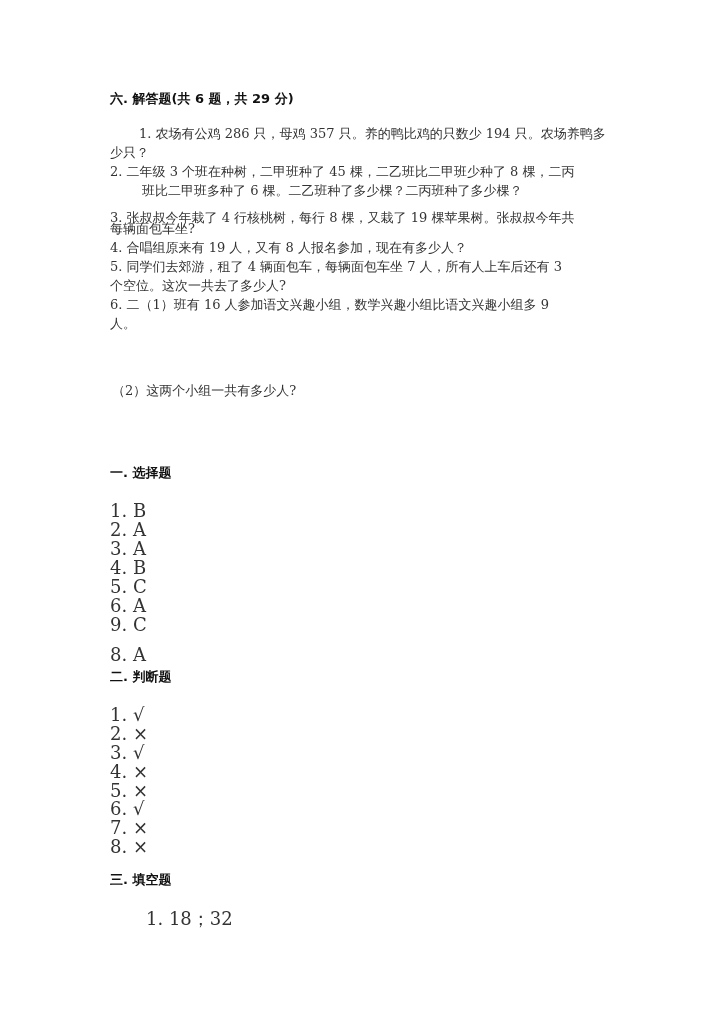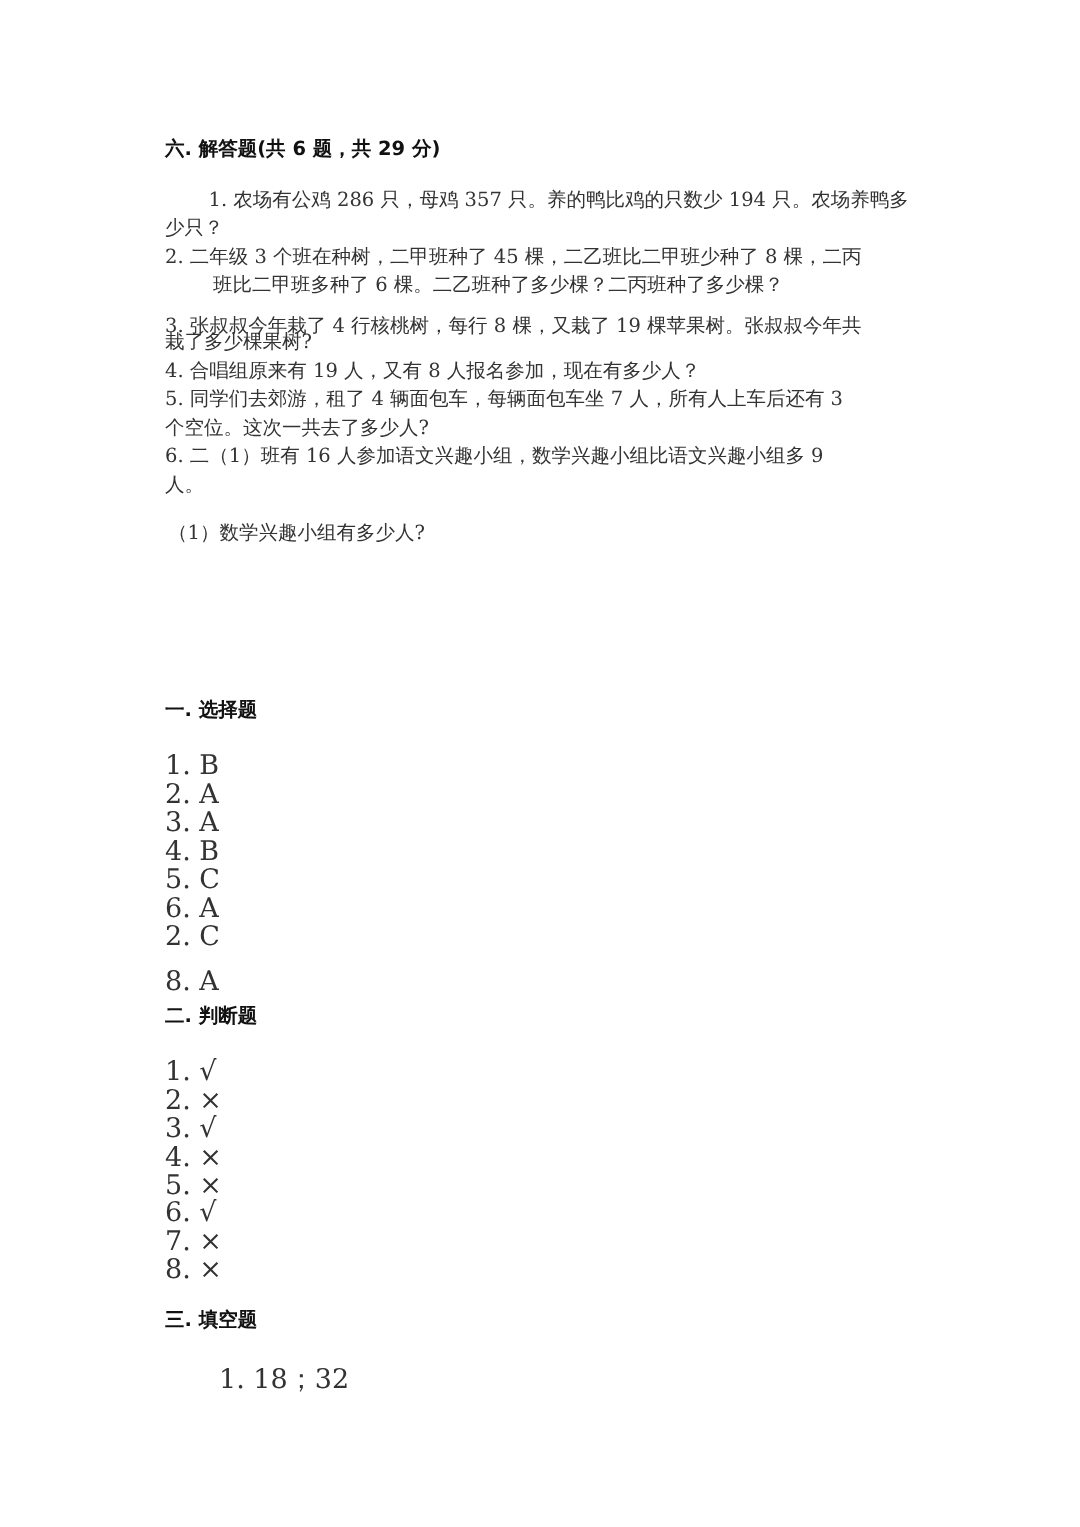--- a/index.html
+++ b/index.html
@@ -28,40 +28,40 @@
 <div class="page">
 
   <div class="abs section-title" style="left:110px; top:90px;">六. 解答题(共 6 题，共 29 分)</div>
 
   <div>
     <div class="abs line" style="left:110px; top:124px;margin-left:29px;">1. 农场有公鸡 286 只，母鸡 357 只。养的鸭比鸡的只数少 194 只。农场养鸭多</div>
     <div class="abs line" style="left:110px; top:143px;">少只？</div>
     <div class="abs line" style="left:110px; top:162px;">2. 二年级 3 个班在种树，二甲班种了 45 棵，二乙班比二甲班少种了 8 棵，二丙</div>
     <div class="abs line" style="left:110px; top:181px;margin-left:32px;">班比二甲班多种了 6 棵。二乙班种了多少棵？二丙班种了多少棵？</div>
     <div class="abs line" style="left:110px; top:208px;text-align:center;">3. 张叔叔今年栽了 4 行核桃树，每行 8 棵，又栽了 19 棵苹果树。张叔叔今年共</div>
-    <div class="abs line" style="left:110px; top:219px;">栽了多少棵果树?</div>
+    <div class="abs line" style="left:110px; top:219px;">每辆面包车坐?</div>
     <div class="abs line" style="left:110px; top:238px;">4. 合唱组原来有 19 人，又有 8 人报名参加，现在有多少人？</div>
     <div class="abs line" style="left:110px; top:257px;">5. 同学们去郊游，租了 4 辆面包车，每辆面包车坐 7 人，所有人上车后还有 3</div>
     <div class="abs line" style="left:110px; top:276px;">个空位。这次一共去了多少人?</div>
     <div class="abs line" style="left:110px; top:295px;">6. 二（1）班有 16 人参加语文兴趣小组，数学兴趣小组比语文兴趣小组多 9</div>
     <div class="abs line" style="left:110px; top:314px;">人。</div>
   </div>
 
-  <div class="abs line" style="left:112px; top:346px;">（1）数学兴趣小组有多少人?</div>
+  <div class="abs line" style="left:112px; top:381px;">（2）这两个小组一共有多少人?</div>
 
 
   <div class="abs section-title" style="left:110px; top:464px;">一. 选择题</div>
   <div>
     <div class="abs ans" style="left:110px; top:500px;">1. B</div>
     <div class="abs ans" style="left:110px; top:519px;">2. A</div>
     <div class="abs ans" style="left:110px; top:538px;">3. A</div>
     <div class="abs ans" style="left:110px; top:557px;">4. B</div>
     <div class="abs ans" style="left:110px; top:576px;">5. C</div>
     <div class="abs ans" style="left:110px; top:595px;">6. A</div>
-    <div class="abs ans" style="left:110px; top:614px;">2. C</div>
+    <div class="abs ans" style="left:110px; top:614px;">9. C</div>
     <div class="abs ans" style="left:110px; top:633px;margin-top:11px;">8. A</div>
   </div>
 
   <div class="abs section-title" style="left:110px; top:668px;">二. 判断题</div>
   <div>
     <div class="abs ans" style="left:110px; top:704px;">1. √</div>
     <div class="abs ans" style="left:110px; top:723px;">2. ×</div>
     <div class="abs ans" style="left:110px; top:742px;">3. √</div>
     <div class="abs ans" style="left:110px; top:761px;">4. ×</div>
     <div class="abs ans" style="left:110px; top:780px;">5. ×</div>

